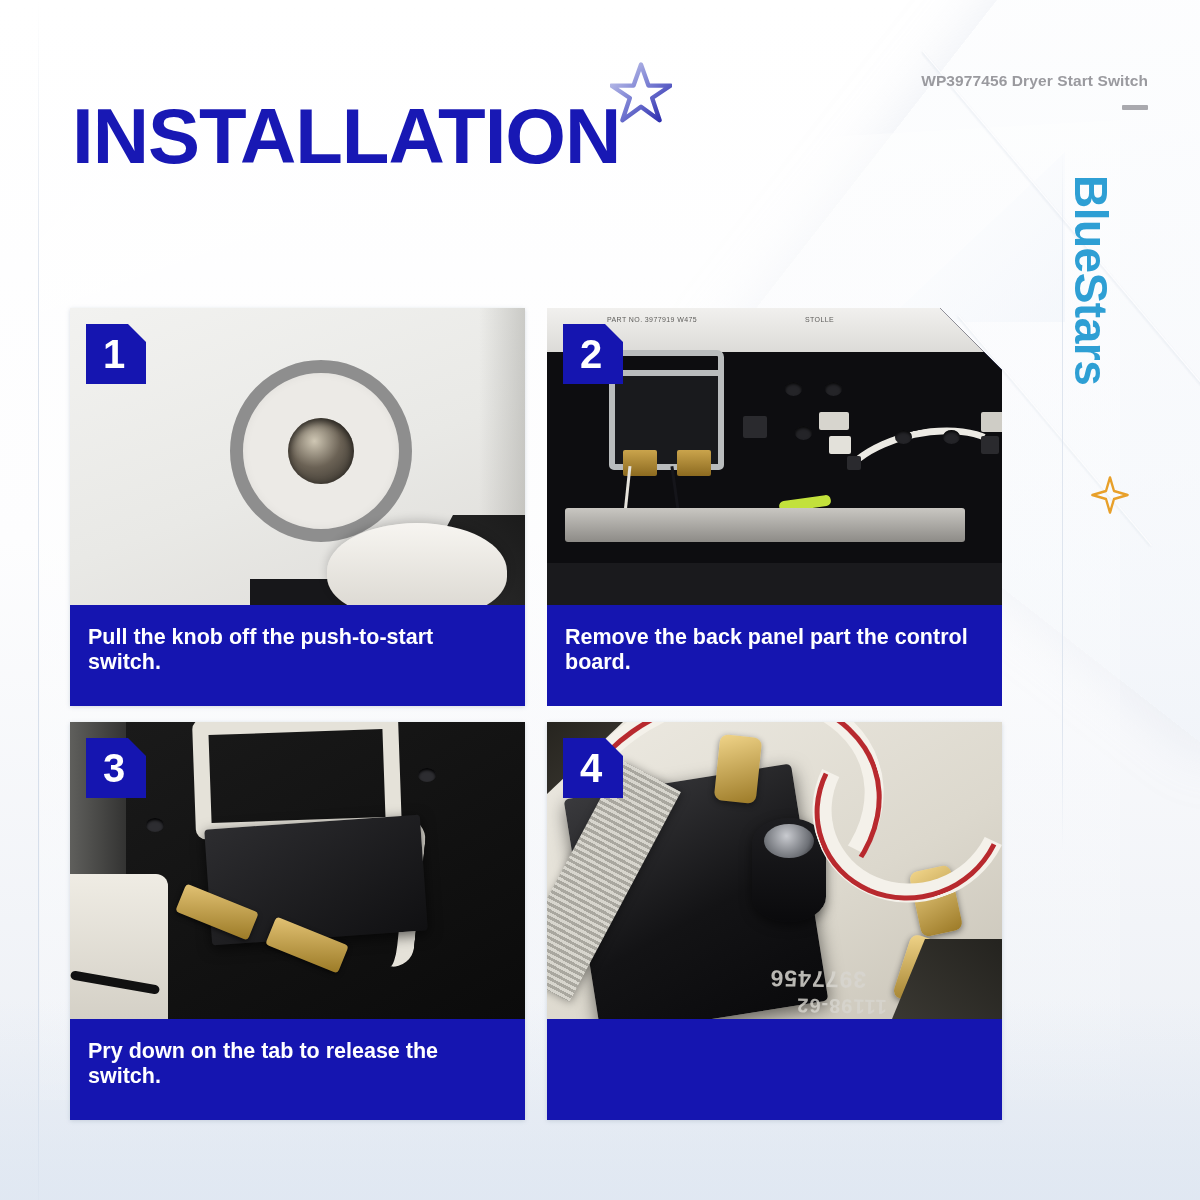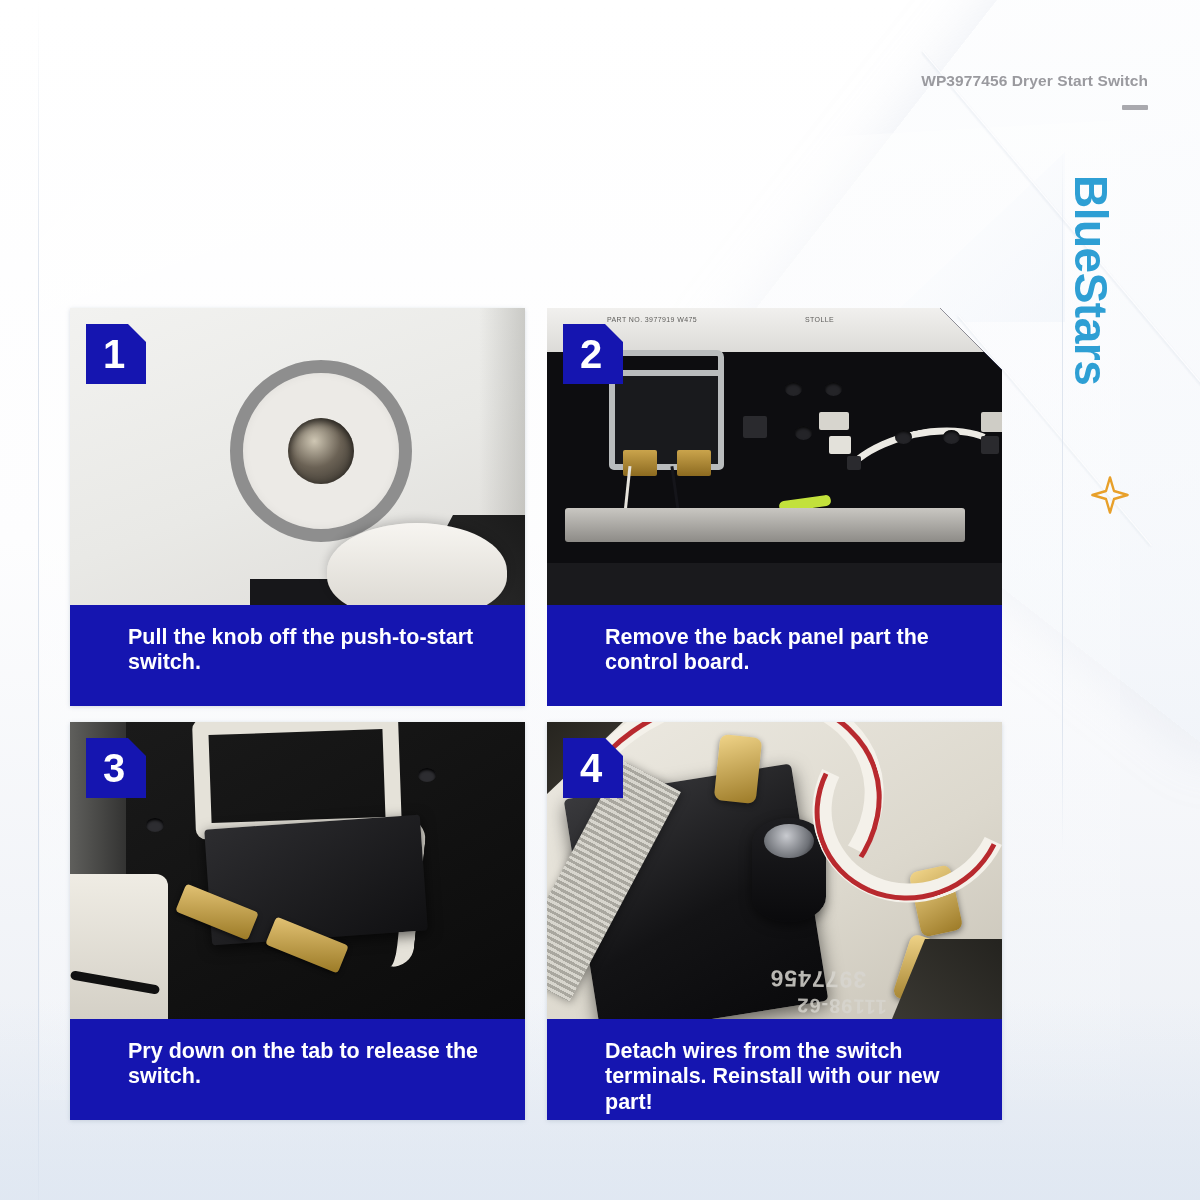--- a/index.html
+++ b/index.html
@@ -130,21 +130,20 @@
     clip-path:polygon(0 0, calc(100% - 18px) 0, 100% 18px, 100% 100%, 0 100%);
     color:#fff; font-size:40px; font-weight:700;
     display:flex; align-items:center; justify-content:center;
     line-height:1; z-index:5; padding-right:4px;
   }
   .caption {
     position:absolute; left:0; right:0; bottom:0; height:calc(100% - 297px);
     background:#1515b0; color:#fff;
     font-size:21.5px; font-weight:700; line-height:1.18;
     padding:20px 18px 0 18px;
-    margin-left:40px;
   }
 
   
   .ph { position:absolute; inset:0; }
 
   
   .p1 { background:linear-gradient(160deg,#f2f2f0 0%, #e9e9e6 55%, #dedcd8 100%); }
   .p1 .ring {
     position:absolute; left:160px; top:52px; width:182px; height:182px;
     border-radius:50%; border:13px solid #8e8e8e;
@@ -373,20 +372,33 @@
   <div class="bg-shape vline-logo"></div>
   <div class="bg-shape bottom-wash"></div>
 </div>
 
 <div id="part-header">
   <div id="part-name">WP3977456 Dryer Start Switch</div>
   <div id="part-dash"></div>
 </div>
 
 <div id="title-wrap">
+  <div class="title-line" id="title-row2">
+    <span>INSTALLATION</span>
+    <svg id="title-star" viewBox="0 0 100 100">
+      <defs>
+        <linearGradient id="tstar" x1="0" y1="0" x2="1" y2="1">
+          <stop offset="0%" stop-color="#cfd3ef"></stop>
+          <stop offset="55%" stop-color="#6f74cf"></stop>
+          <stop offset="100%" stop-color="#2020a8"></stop>
+        </linearGradient>
+      </defs>
+      <polygon points="50,4 62,38 98,38 68,58 80,94 50,72 20,94 32,58 2,38 38,38" fill="none" stroke="url(#tstar)" stroke-width="7" stroke-linejoin="round"></polygon>
+    </svg>
+  </div>
 </div>
 
 <div id="brand">
   <div id="brand-text">
     <span class="brand-blue">Blue</span><span class="brand-blue">Stars</span>
   </div>
   <svg id="brand-star" viewBox="0 0 100 100">
     <polygon points="50,6 60,40 94,50 60,60 50,94 40,60 6,50 40,40" fill="none" stroke="#e8a02a" stroke-width="6" stroke-linejoin="round"></polygon>
   </svg>
 </div>
@@ -474,16 +486,15 @@
         <div class="brass4 g1"></div>
         <div class="brass4 g2"></div>
         <div class="brass4 g3"></div>
         <div class="wr"></div>
         <div class="wr2"></div>
         <div class="pliers"></div>
         <div class="dk"></div>
       </div>
       <div class="badge">4</div>
     </div>
-    <div class="caption">Detach wires from the switch terminals. Reinstall with our new part!</div>
   </div>
 
 </div>
 
 </body></html>

